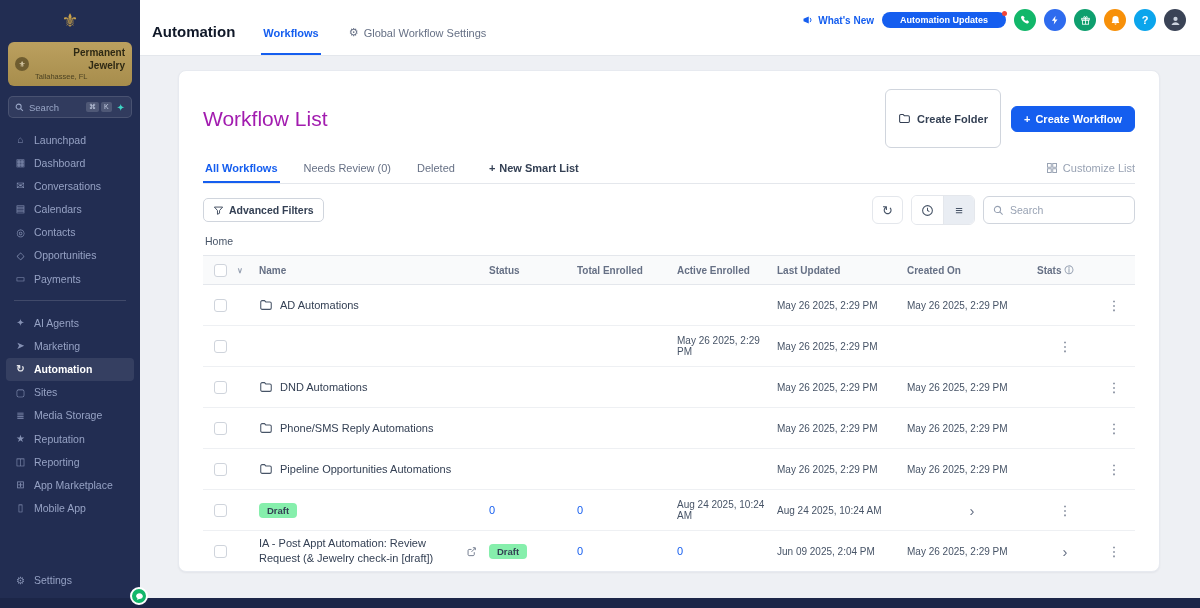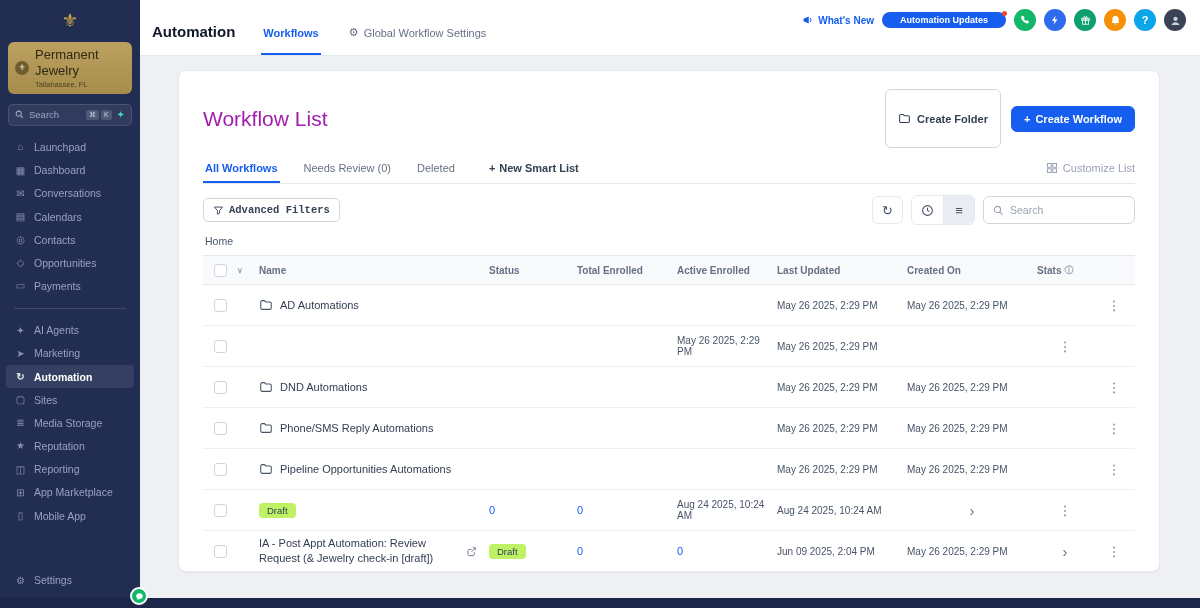--- a/index.html
+++ b/index.html
@@ -4,21 +4,21 @@
 <style>
   * { box-sizing: border-box; margin: 0; padding: 0; }
   html,body { width:1200px; height:608px; overflow:hidden; }
   body { font-family:"Liberation Sans", sans-serif; background:#eef0f4; position:relative; }
 
   
   .sidebar { position:fixed; left:0; top:0; bottom:0; width:140px; background:#222d52; display:flex; flex-direction:column; z-index:2; }
   .logo { height:40px; display:flex; align-items:center; justify-content:center; font-size:19px; color:#c9a24b; }
   .account { margin:2px 8px; background:linear-gradient(#bba05f,#a78d4c); border-radius:6px; padding:5px 7px; display:flex; gap:6px; align-items:center; cursor:pointer; }
   .acct-ic { width:14px; height:14px; border-radius:50%; background:#6f5d30; color:#f3e7c6; font-size:8px; display:flex; align-items:center; justify-content:center; flex:none; }
-  .acct-name { font-size:13px; font-weight:normal; color:#2e2914; line-height:1.25; }
+  .acct-name { font-size:10px; font-weight:bold; color:#2e2914; line-height:1.25;text-align:right; }
   .acct-loc { font-size:7.5px; color:#4c4222; line-height:1.2; }
   .sb-search { margin:8px 8px 10px; background:rgba(255,255,255,.07); border:1px solid rgba(255,255,255,.12); border-radius:5px; height:22px; display:flex; align-items:center; gap:5px; padding:0 6px; color:#9aa7c7; font-size:9.5px; cursor:text; }
   .keys { margin-left:auto; display:flex; gap:2px; }
   .key { background:rgba(255,255,255,.15); border-radius:2px; font-size:7px; padding:1px 3px; color:#c6cfe5; }
   .spark { color:#3ed6c5; font-size:10px; }
   .nav { display:flex; flex-direction:column; }
   .nav-item { display:flex; align-items:center; gap:7px; padding:4.5px 8px; font-size:10.5px; color:#96a2c4; cursor:pointer; border-radius:4px; margin:0 6px; line-height:1.35; }
   .nav-item.active { color:#ffffff; background:rgba(255,255,255,.09); font-weight:600; }
   .nav-ic { width:13px; font-size:10px; opacity:.85; text-align:center; flex:none; }
   .nav-divider { height:1px; background:rgba(255,255,255,.14); margin:10px 14px; }
@@ -43,41 +43,41 @@
   .wl-title { font-size:21px; font-weight:400; color:#a21caf; }
   .head-btns { display:flex; gap:10px; align-items:center; }
   .btn-outline { display:flex; gap:6px; align-items:center; border:1px solid #d0d5dd; border-radius:6px; padding:22px 12px; font-size:11px; font-weight:600; color:#344054; background:#fff; cursor:pointer; }
   .btn-primary { display:flex; gap:5px; align-items:center; border:1px solid #155eef; border-radius:6px; padding:6px 12px; font-size:11px; font-weight:600; color:#fff; background:#155eef; cursor:pointer; }
   .tabs-row { display:flex; gap:22px; align-items:flex-end; border-bottom:1px solid #e4e7ec; margin-top:14px; }
   .mtab { font-size:11px; color:#667085; padding:0 2px 9px; font-weight:500; cursor:pointer; }
   .mtab.active { color:#155eef; font-weight:700; box-shadow:inset 0 -2px 0 #155eef; }
   .newsmart { font-size:11px; color:#344054; font-weight:600; padding-bottom:9px; margin-left:10px; display:flex; gap:4px; align-items:center; cursor:pointer; }
   .customize { margin-left:auto; font-size:11px; color:#98a2b3; display:flex; gap:5px; align-items:center; padding-bottom:9px; cursor:default; }
   .toolbar { display:flex; align-items:center; margin-top:11px; }
-  .adv-btn { display:flex; gap:5px; align-items:center; border:1px solid #d0d5dd; border-radius:5px; padding:5px 9px; font-size:10.5px; font-weight:600; color:#344054; background:#fff; cursor:pointer;font-family:Liberation Mono, monospace; }
+  .adv-btn { display:flex; gap:5px; align-items:center; border:1px solid #d0d5dd; border-radius:5px; padding:5px 9px; font-size:10.5px; font-weight:600; color:#344054; background:#fff; cursor:pointer; }
   .tool-right { margin-left:auto; display:flex; gap:8px; align-items:center; }
   .icon-btn { width:31px; height:28px; border:1px solid #e4e7ec; background:#fff; border-radius:6px; display:flex; align-items:center; justify-content:center; color:#475467; cursor:pointer; font-size:13px; }
   .seg { display:flex; border:1px solid #e4e7ec; border-radius:6px; overflow:hidden; }
   .seg .icon-btn { border:none; border-radius:0; }
   .seg .icon-btn + .icon-btn { border-left:1px solid #e4e7ec; }
   .icon-btn.active { background:#e9edf3; }
   .search-box { display:flex; align-items:center; gap:6px; border:1px solid #d0d5dd; border-radius:6px; height:28px; padding:0 9px; width:152px; color:#98a2b3; font-size:10.5px; background:#fff; cursor:text; }
   .breadcrumb { font-size:10.5px; color:#475467; margin:10px 2px 8px; font-weight:500; }
 
   
   .tbl { --cols: 34px 22px minmax(0,1fr) 88px 100px 100px 130px 130px 56px 42px; }
   .thead { display:grid; grid-template-columns:var(--cols); align-items:center; height:30px; background:#f9fafb; border-top:1px solid #e4e7ec; border-bottom:1px solid #e4e7ec; font-size:10px; color:#667085; font-weight:600; }
   .trow { display:grid; grid-template-columns:var(--cols); align-items:center; min-height:41px; border-bottom:1px solid #eef0f3; font-size:11px; color:#344054; }
   .trow.partial { min-height:0; height:12px; overflow:hidden; border-bottom:none; align-items:start; }
   .trow.partial .c { padding-top:3px; }
   .c { display:flex; align-items:center; }
   .c.name { gap:7px; padding-right:12px; }
   .cb { width:13px; height:13px; border:1.2px solid #cfd4dc; border-radius:3px; background:#fff; display:inline-block; cursor:pointer; }
   .hdr-chev { color:#98a2b3; font-size:8px; cursor:pointer; }
-  .badge { background:#bef264; border-radius:4px; padding:2px 8px; font-size:9.5px; color:#344054; font-weight:400; }
+  .badge { background:#86efac; border-radius:4px; padding:2px 8px; font-size:9.5px; color:#344054; font-weight:700; }
   .lnk { color:#155eef; cursor:pointer; }
   .date { font-size:10px; color:#475467; }
   .chv { color:#667085; font-size:15px; cursor:pointer; line-height:1; }
   .kebab { color:#667085; font-size:13px; cursor:pointer; }
   .nm { line-height:1.35; }
   .info-ic { color:#98a2b3; font-size:9px; margin-left:3px; }
 
   
   .pagination { margin-top:auto; display:flex; justify-content:flex-end; align-items:center; gap:12px; padding-top:12px; }
   .pg-prev { font-size:10.5px; color:#98a2b3; cursor:default; }

